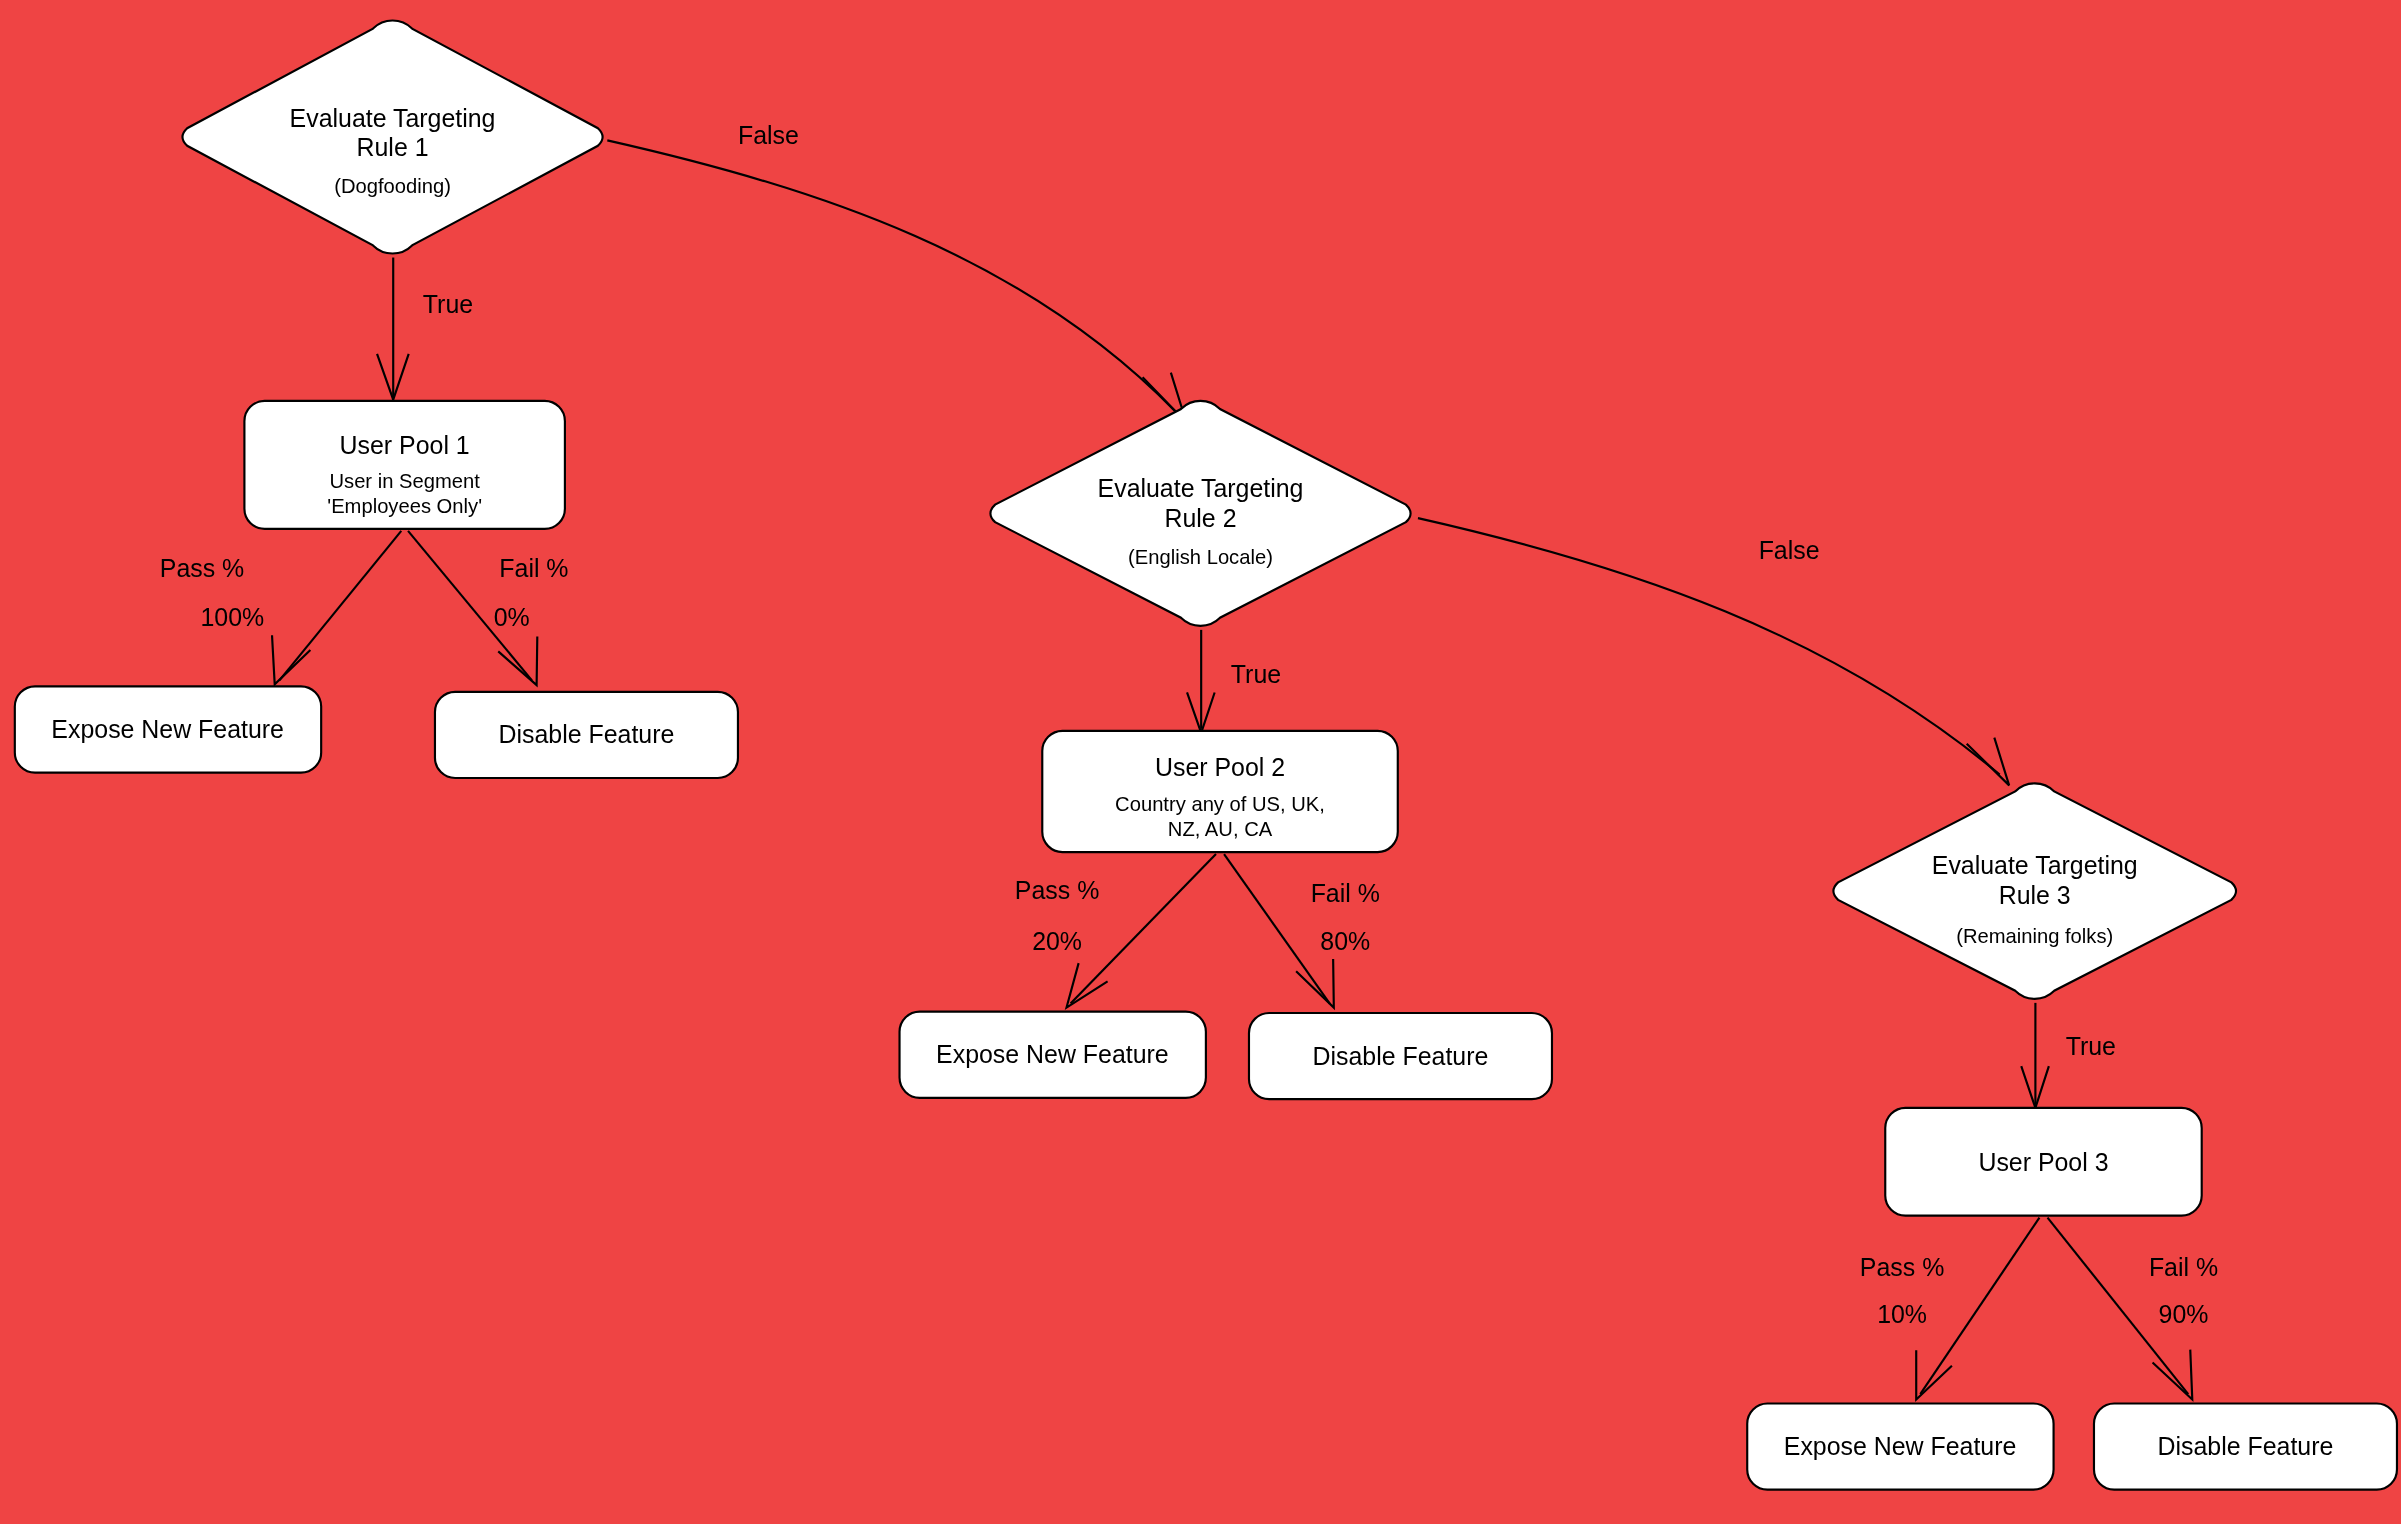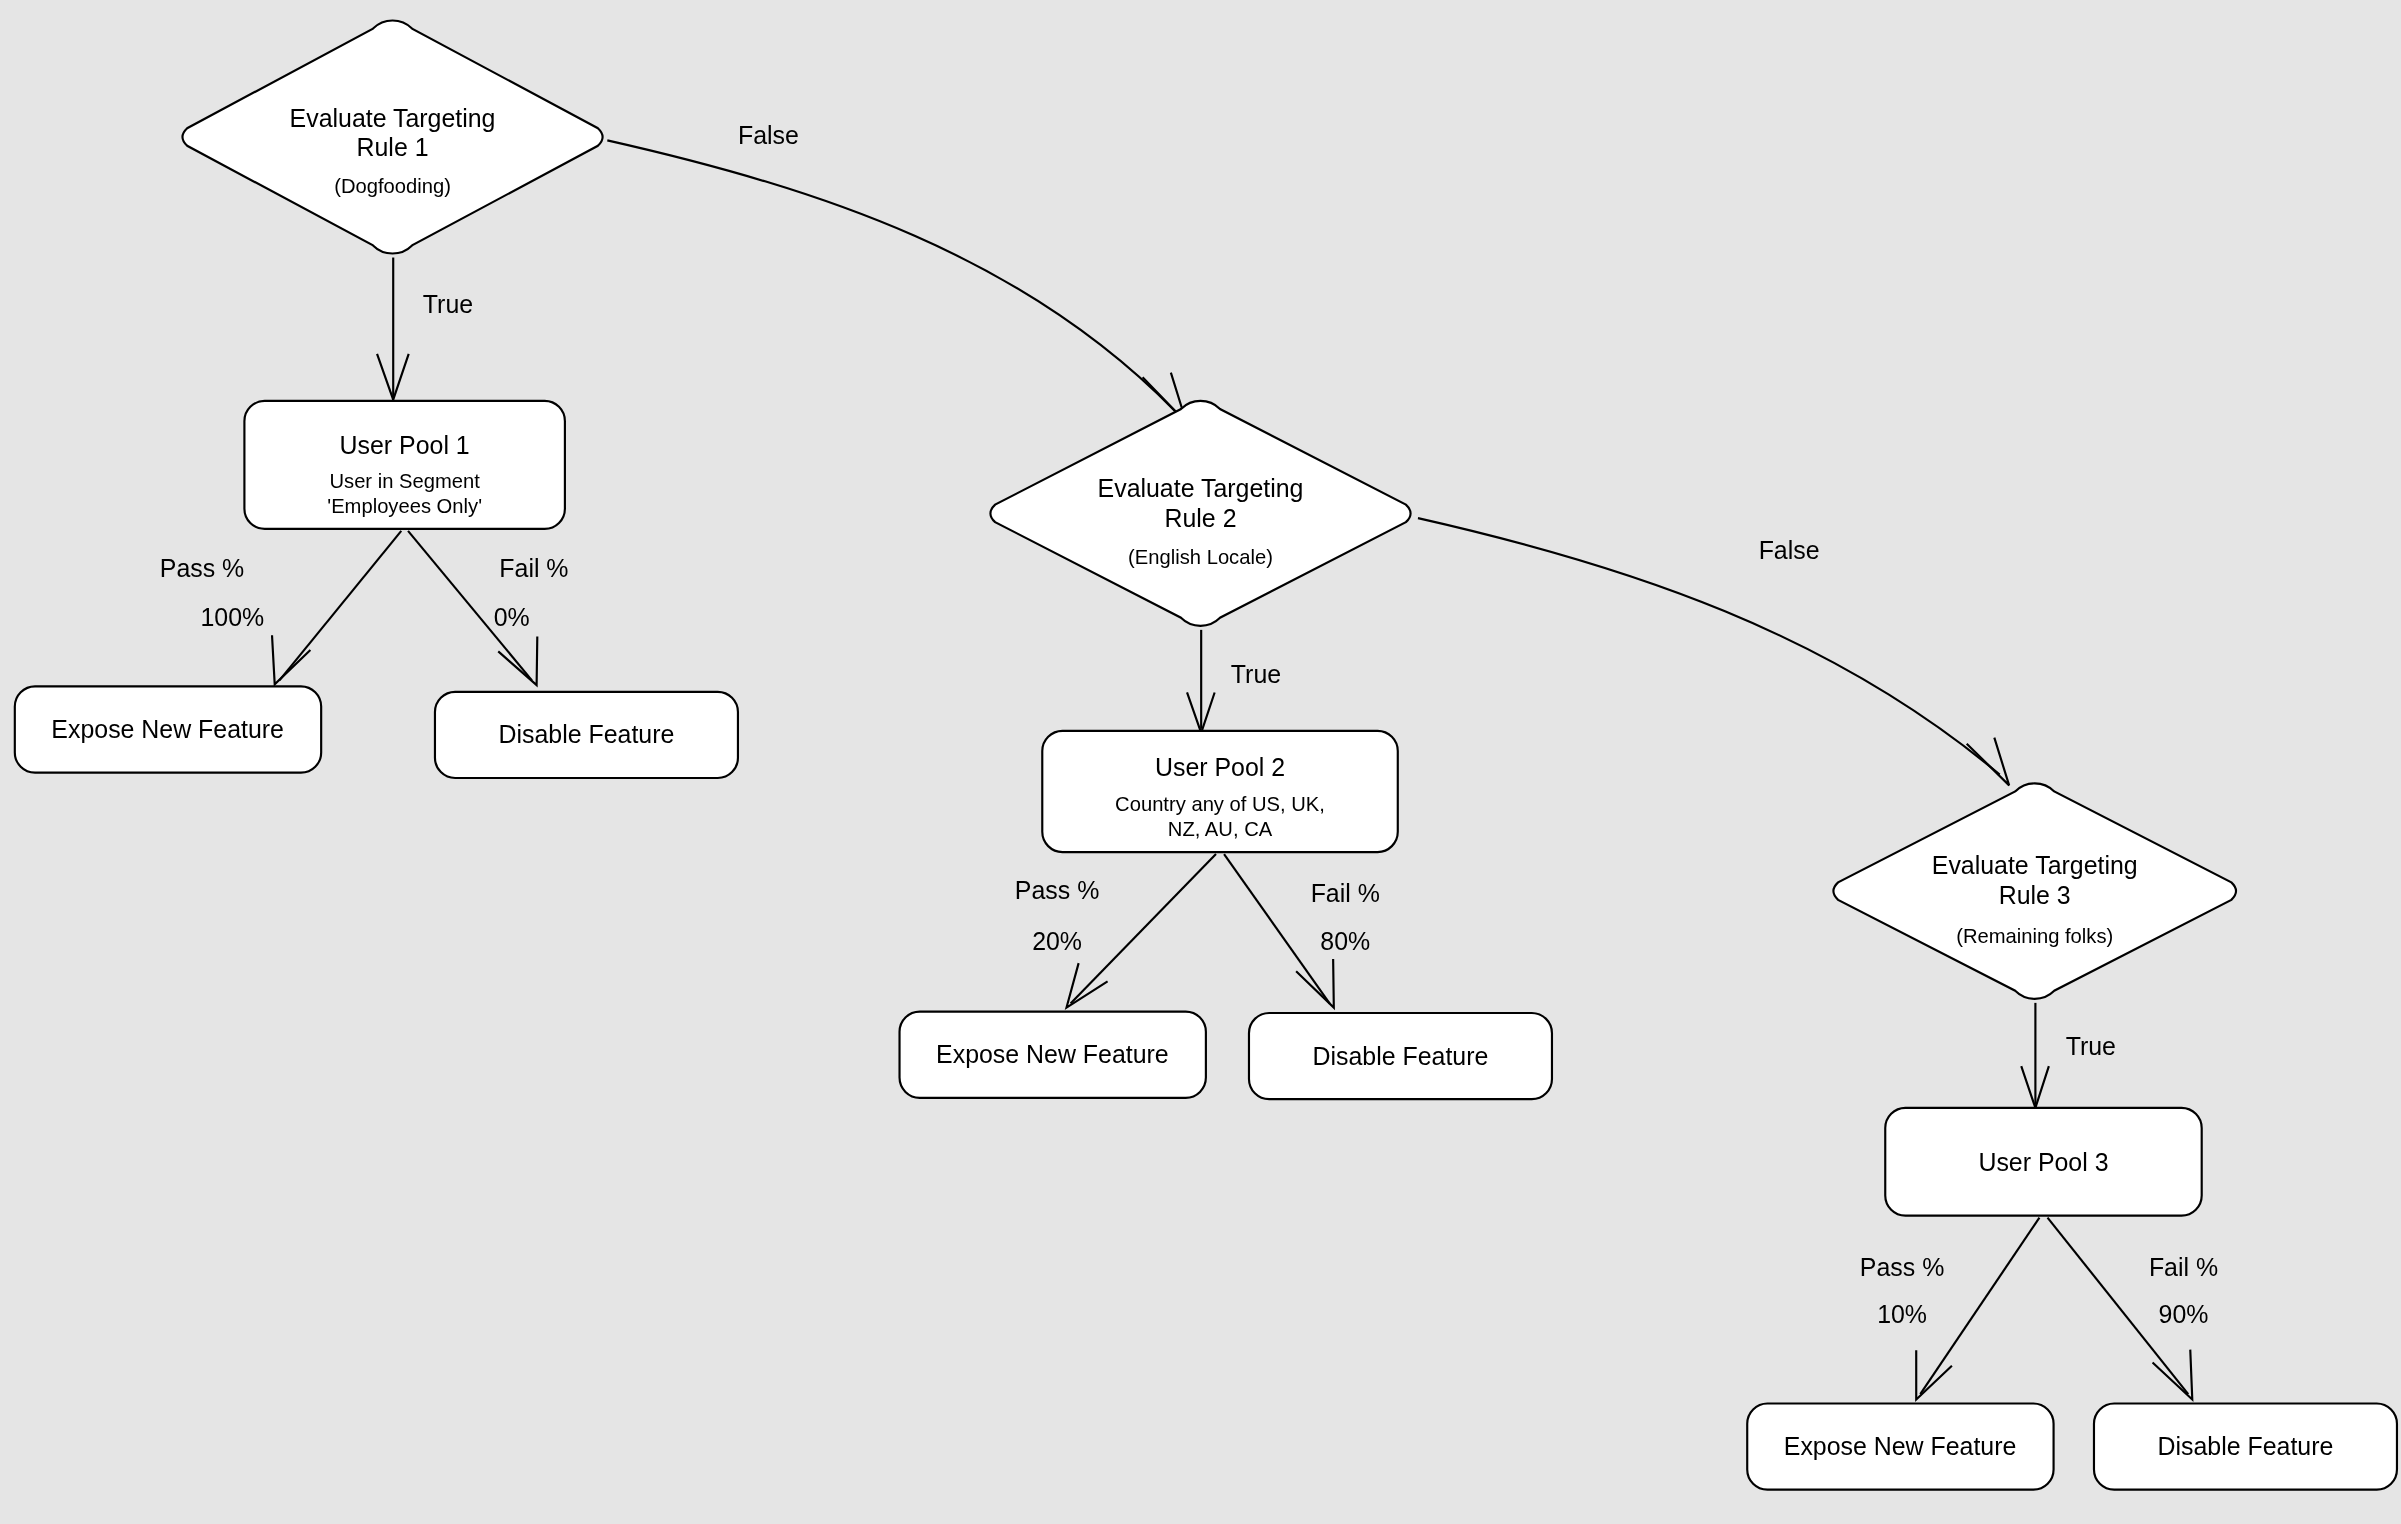--- a/index.html
+++ b/index.html
@@ -5,21 +5,21 @@
 <style>
   html, body {
     margin: 0;
     padding: 0;
     background: #ffffff;
   }
   #canvas {
     position: relative;
     width: 2401px;
     height: 1525px;
-    background: #e5e5e5;
+    background: #ef4444;
     overflow: hidden;
   }
   svg#diagram {
     display: block;
     width: 2401px;
     height: 1525px;
   }
   .shape-outline {
     fill: #ffffff;
     stroke: #000000;

